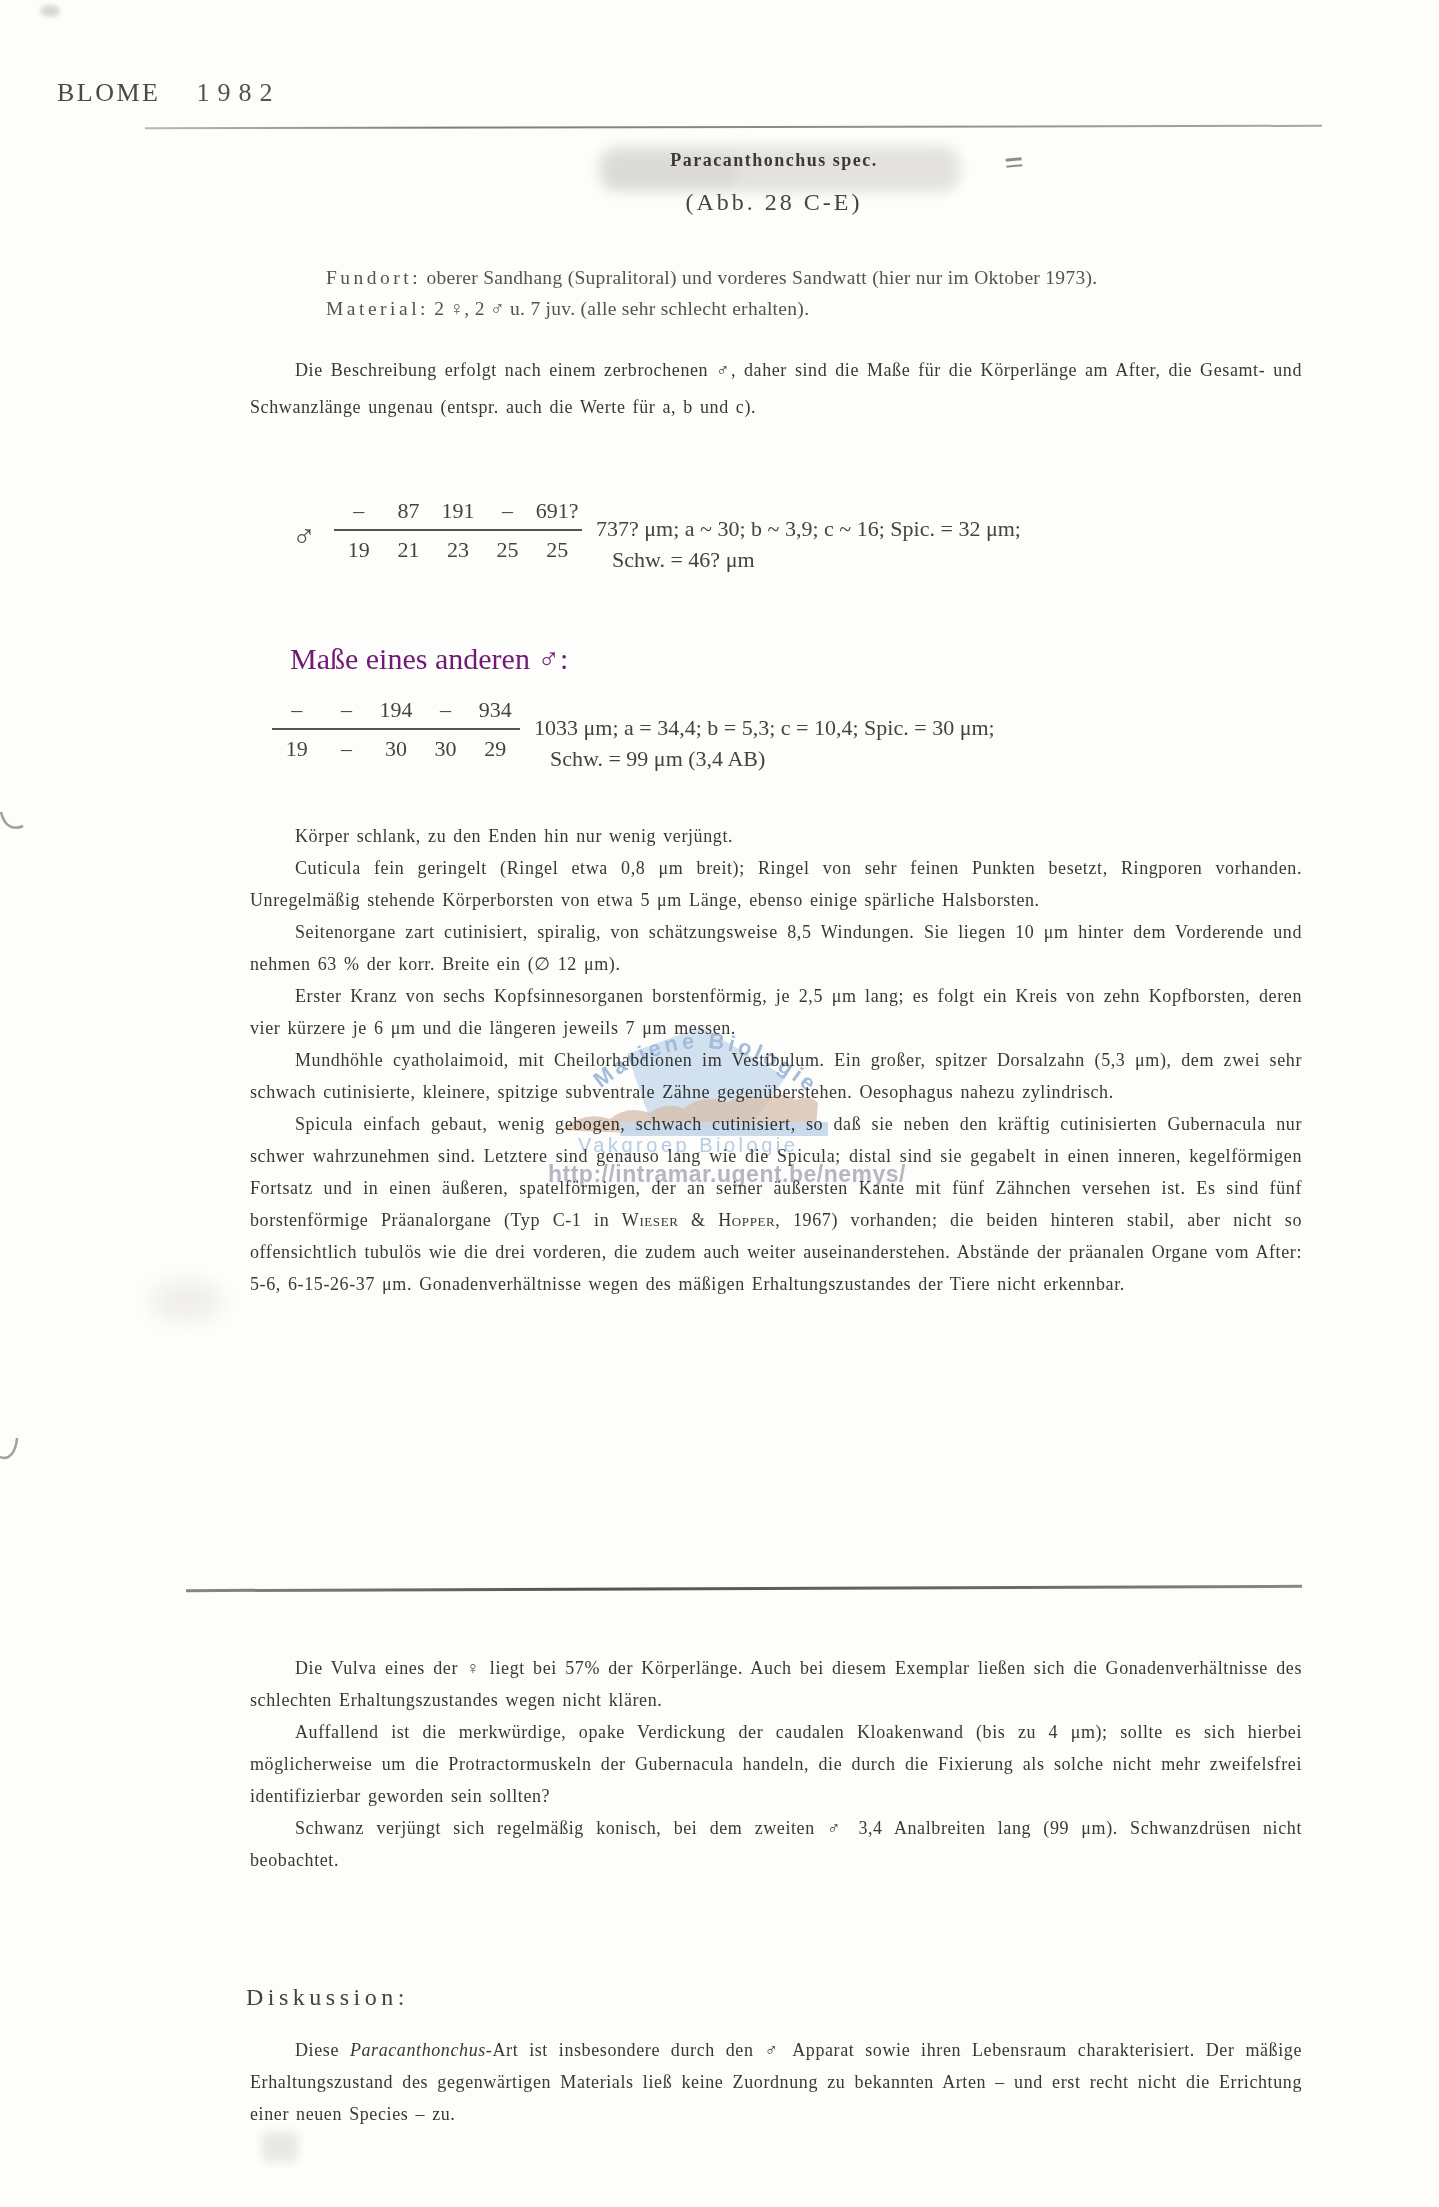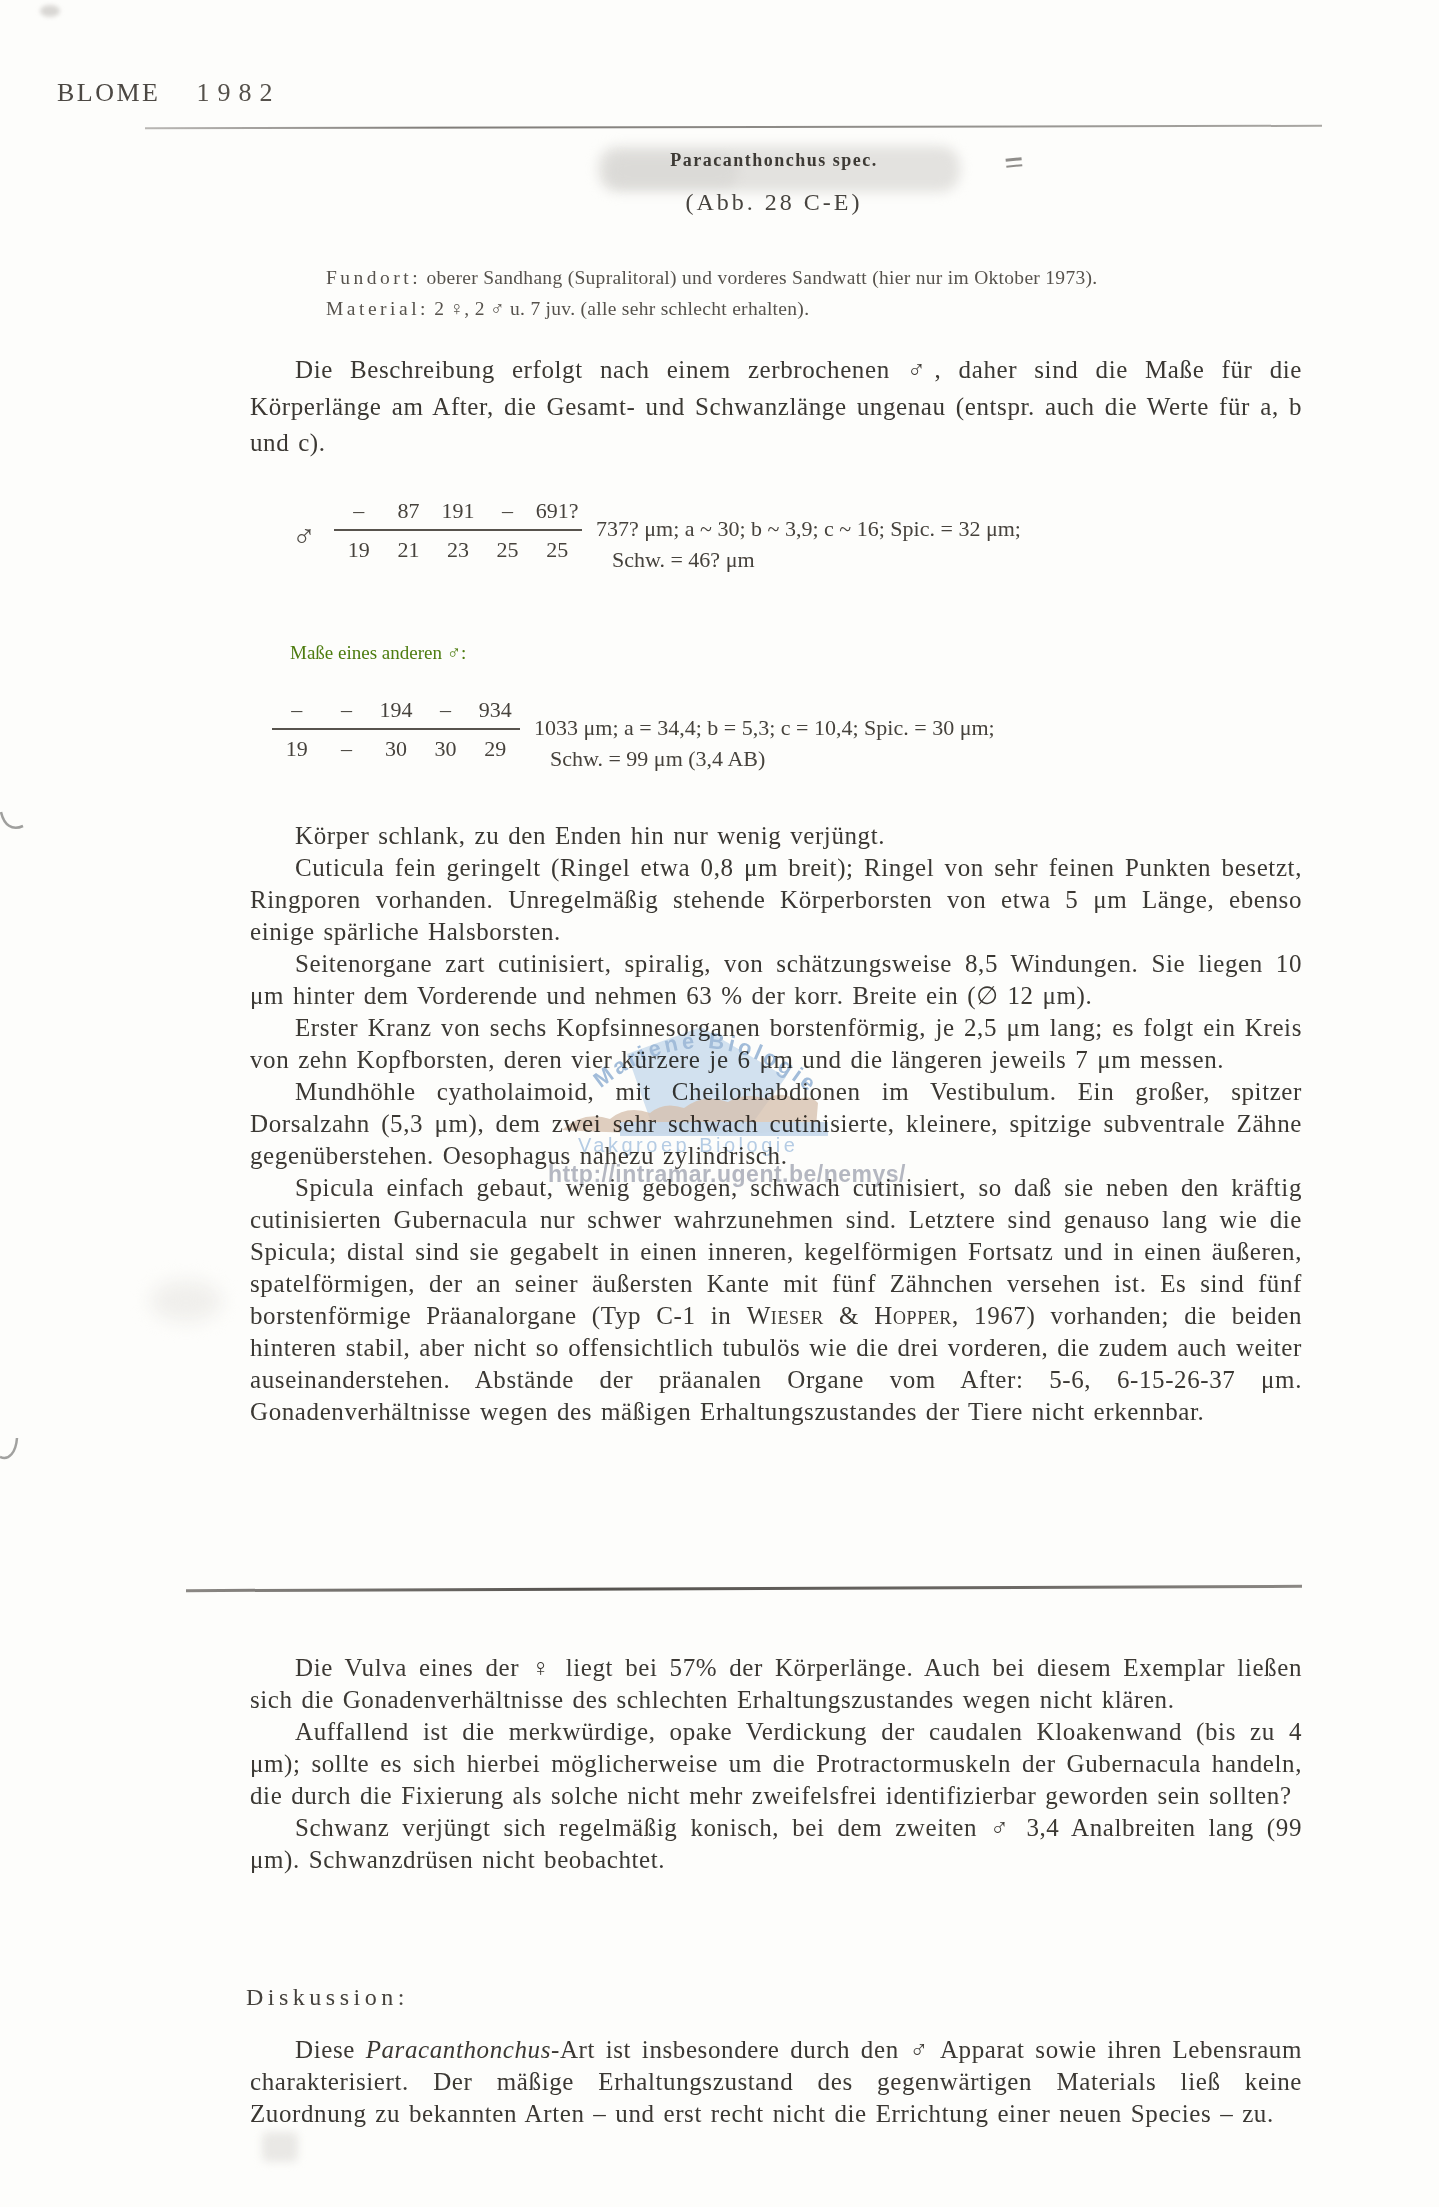--- a/index.html
+++ b/index.html
@@ -26,37 +26,37 @@
   .running-head{top:78px;left:57px;font-size:26px;color:#4c4843;letter-spacing:2.5px;}
   .running-head .year{margin-left:36px;letter-spacing:8px;color:#55514b;margin-top:14px;}
   .head-rule{position:absolute;z-index:1;top:126px;left:145px;width:1177px;height:2px;
     background:linear-gradient(90deg,#b9b7b4,#807d79 25%,#95938f 70%,#a9a7a3);
     transform:rotate(-0.12deg);}
   .title-block{top:150px;left:243px;width:1062px;text-align:center;}
   .title{font-size:18px;font-weight:bold;letter-spacing:1.5px;color:#3d3a35;}
   .subtitle{font-size:24px;letter-spacing:3px;margin-top:18px;color:#47443f;}
   .intro{top:262px;left:326px;width:980px;font-size:19.5px;line-height:31px;color:#56524c;letter-spacing:0.3px;}
   .spread{letter-spacing:3.5px;}
-  .para{margin:0;font-size:25px;line-height:32px;text-align:justify;text-indent:45px;
+  .para{margin:0;font-size:18px;line-height:32px;text-align:justify;text-indent:45px;
         letter-spacing:0.6px;word-spacing:2px;color:#3b3833;}
   .desc-para{top:352px;left:250px;width:1052px;}
   .desc-para .para{line-height:36.5px;}
   
   .formula{display:flex;align-items:flex-start;font-size:22px;color:#46423c;}
   .formula-1{top:498px;left:292px;}
   .formula-2{top:697px;left:272px;}
   .sex-symbol{font-size:32px;margin-right:18px;margin-top:20px;color:#514d47;}
   .fraction{width:248px;}
   .frac-row{display:flex;}
   .frac-row span{flex:1;text-align:center;}
   .frac-num{padding-bottom:5px;border-bottom:2px solid #57534d;}
   .frac-den{padding-top:6px;}
   .frac-results{margin-left:14px;padding-top:15px;line-height:31px;white-space:nowrap;}
   .frac-results .r2{padding-left:16px;}
-  .measures-heading{top:642px;left:290px;font-size:19px;color:#4d7c0f;}
+  .measures-heading{top:642px;left:290px;font-size:30px;color:#701a75;}
   
   .body1{top:820px;left:250px;width:1052px;}
   .divider{position:absolute;z-index:1;top:1587px;left:186px;width:1116px;height:2.5px;
     background:linear-gradient(90deg,#8b8884,#55524e 35%,#6d6a66 75%,#8b8884);
     transform:rotate(-0.22deg);}
   .body2{top:1652px;left:250px;width:1052px;}
   .diskussion-heading{top:1984px;left:246px;font-size:24px;letter-spacing:4.5px;color:#45413c;text-align:center;}
   .body3{top:2034px;left:250px;width:1052px;}
   .it{font-style:italic;}
   .sc{font-variant:small-caps;}

